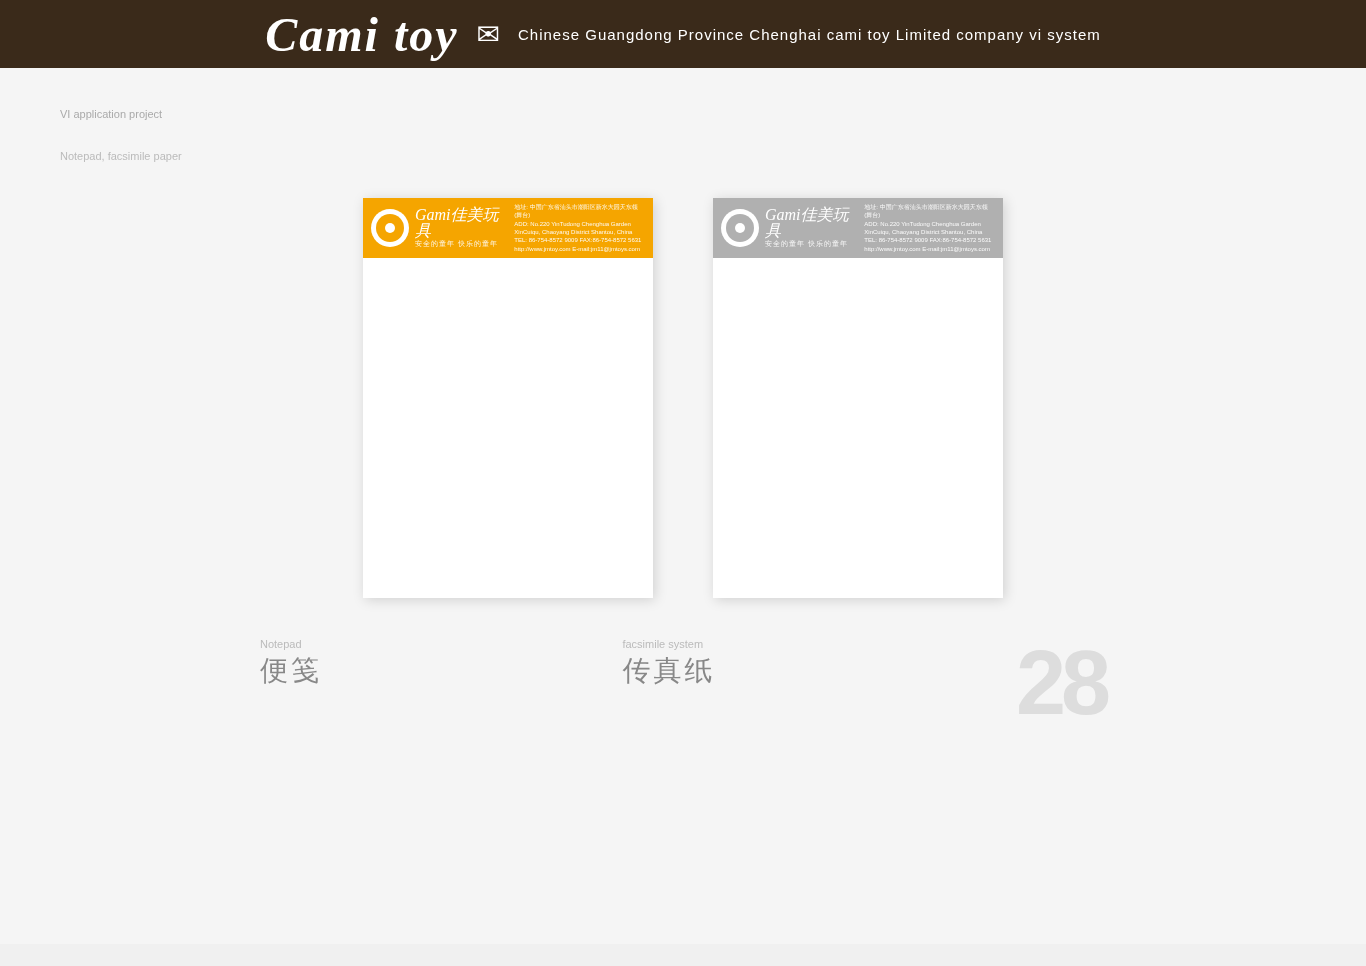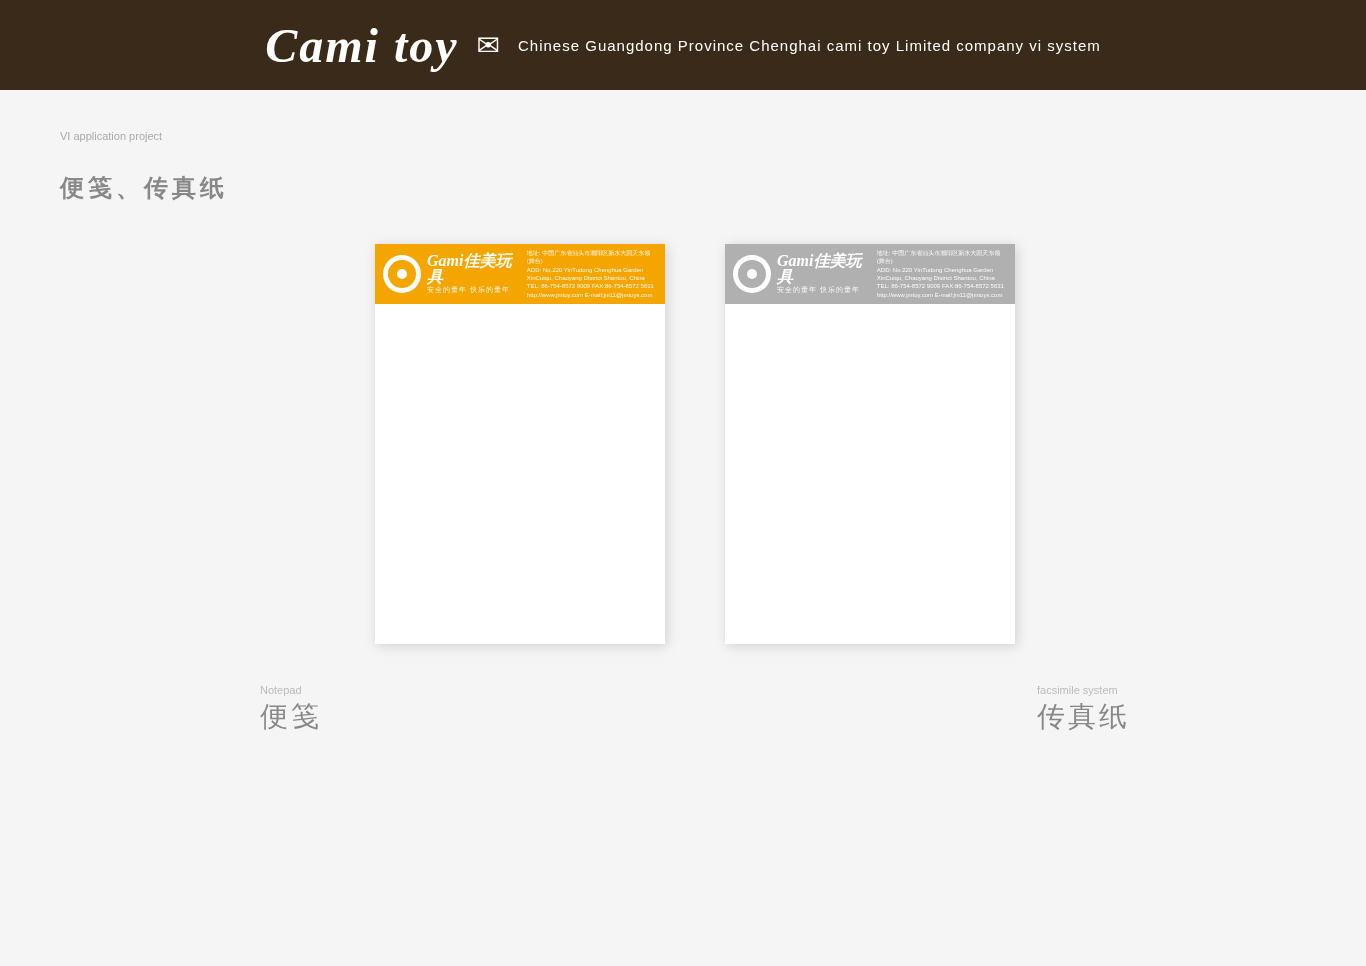--- a/index.html
+++ b/index.html
@@ -7,21 +7,21 @@
       background: #f0f0f0;
       font-family: Arial, sans-serif;
       width: 1366px;
       min-height: 966px;
     }
 
     
     .header {
       background: #3a2a1a;
       width: 100%;
-      height: 90px;
+      height: 68px;
       display: flex;
       align-items: center;
       justify-content: center;
       gap: 12px;
     }
 
     .header-logo-area {
       display: flex;
       align-items: center;
       gap: 10px;
@@ -62,21 +62,21 @@
     .header-zh {
       color: white;
       font-size: 13px;
       letter-spacing: 8px;
       font-weight: normal;
     }
 
     
     .main {
       background: #f5f5f5;
-      padding: 40px 36px 60px 60px;
+      padding: 40px 60px 60px 60px;
       min-height: 876px;
     }
 
     .vi-label-small {
       color: #aaa;
       font-size: 11px;
       margin-bottom: 2px;
     }
 
     .vi-label-zh {
@@ -182,21 +182,21 @@
 
     .paper-brand-text {
       display: flex;
       flex-direction: column;
       margin-right: 6px;
     }
 
     .paper-brand-cami {
       color: white;
       font-size: 16px;
-      font-weight: bold;
+      font-weight: normal;
       font-style: italic;
       font-family: Georgia, serif;
       line-height: 1;
     }
 
     .paper-brand-slogan {
       color: white;
       font-size: 7px;
       letter-spacing: 1px;
       opacity: 0.9;
@@ -254,21 +254,21 @@
   </div>
 </div>
 
 <div class="main">
 
   <div style="margin-bottom: 30px;">
     <div class="vi-label-small">VI application project</div>
   </div>
 
   <div style="margin-bottom: 36px;">
-    <div class="section-title-zh">便笺、传真纸</div>
+    <div class="section-title-en">Notepad, facsimile paper</div>
   </div>
 
   <div class="documents-row">
 
     <div class="document-wrapper">
       <div class="document-paper">
         <div class="paper-header-orange">
           <div class="paper-logo-circle">
             <div class="paper-logo-circle-inner">
               <div class="paper-logo-dot"></div>
@@ -318,15 +318,16 @@
 
   <div style="display: flex; justify-content: space-between; padding: 0 200px; align-items: flex-start;">
     <div class="bottom-caption">
       <div class="bottom-caption-en">Notepad</div>
       <div class="bottom-caption-zh">便笺</div>
     </div>
     <div class="bottom-caption">
       <div class="bottom-caption-en">facsimile system</div>
       <div class="bottom-caption-zh">传真纸</div>
     </div>
+    <div class="page-number" style="color:#ddd;font-size:90px;font-weight:bold;letter-spacing:-5px;font-family:Arial,sans-serif;line-height:1;">28</div>
   </div>
 
 </div>
 
 </body></html>

